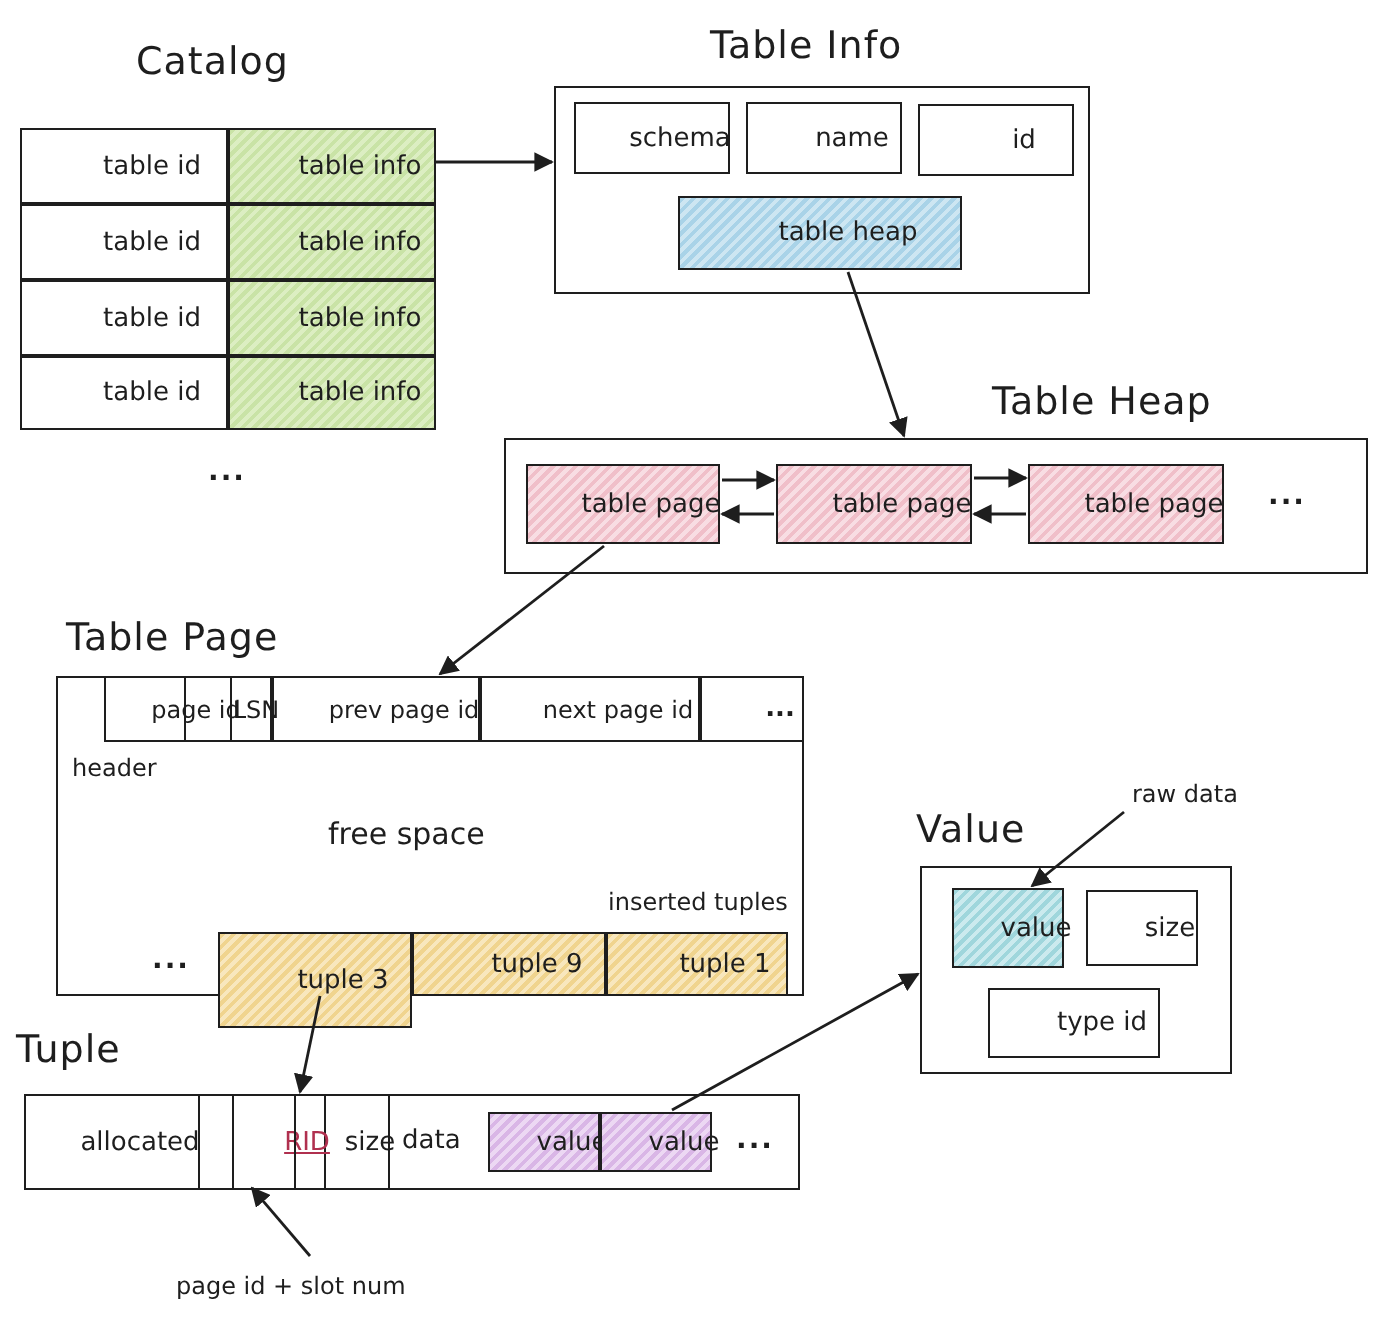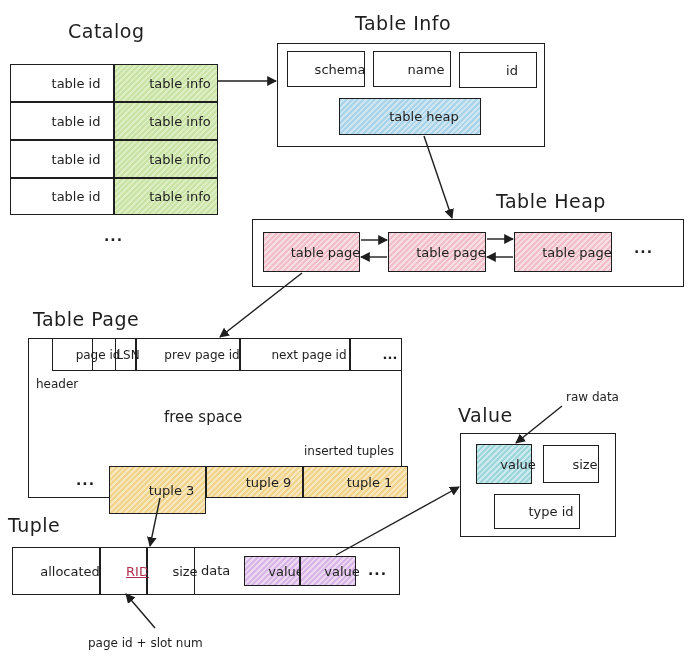--- a/index.html
+++ b/index.html
@@ -57,26 +57,26 @@
 <div class="cell" style="left:92px;top:338px;width:44px;height:33px;font-size:12px;">LSN</div>
 <div class="cell" style="left:136px;top:338px;width:104px;height:33px;font-size:12px;">prev page id</div>
 <div class="cell" style="left:240px;top:338px;width:110px;height:33px;font-size:12px;">next page id</div>
 <div class="cell" style="left:350px;top:338px;width:52px;height:33px;font-weight:bold;">...</div>
 <div class="txt" style="left:36px;top:377px;font-size:12px;">header</div>
 <div class="txt" style="left:164px;top:408px;font-size:15px;">free space</div>
 <div class="txt" style="left:284px;top:444px;font-size:12px;margin-left:20px;">inserted tuples</div>
 <div class="dots" style="left:76px;top:472px;">...</div>
 <div class="cell yellow" style="left:109px;top:466px;width:97px;height:48px;">tuple 3</div>
 <div class="cell yellow" style="left:206px;top:466px;width:97px;height:32px;">tuple 9</div>
-<div class="cell yellow" style="left:303px;top:466px;width:105px;height:32px;">tuple 1</div>
+<div class="cell yellow" style="left:303px;top:466px;width:91px;height:32px;">tuple 1</div>
 
 <div class="title" style="left:8px;top:514px;">Tuple</div>
 <div class="box" style="left:12px;top:547px;width:388px;height:48px;"></div>
 <div class="cell" style="left:12px;top:547px;width:88px;height:48px;">allocated</div>
-<div class="cell rid" style="left:100px;top:547px;width:47px;height:48px;text-decoration:underline;">RID</div>
+<div class="cell rid" style="left:116px;top:547px;width:47px;height:48px;text-decoration:underline;">RID</div>
 <div class="cell" style="left:147px;top:547px;width:48px;height:48px;">size</div>
 <div class="txt" style="left:201px;top:563px;">data</div>
 <div class="cell purple" style="left:244px;top:556px;width:56px;height:30px;">value</div>
 <div class="cell purple" style="left:300px;top:556px;width:56px;height:30px;">value</div>
 <div class="dots" style="left:368px;top:562px;">...</div>
 <div class="txt" style="left:88px;top:636px;font-size:12px;">page id + slot num</div>
 
 <div class="title" style="left:458px;top:404px;">Value</div>
 <div class="txt" style="left:566px;top:390px;font-size:12px;">raw data</div>
 <div class="box" style="left:460px;top:433px;width:156px;height:104px;"></div>

